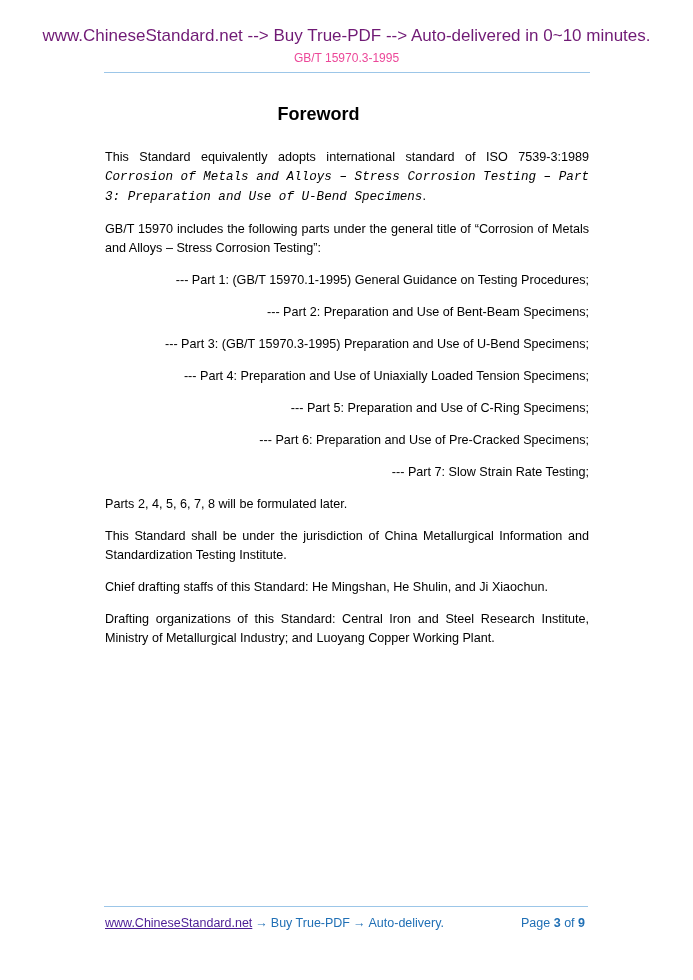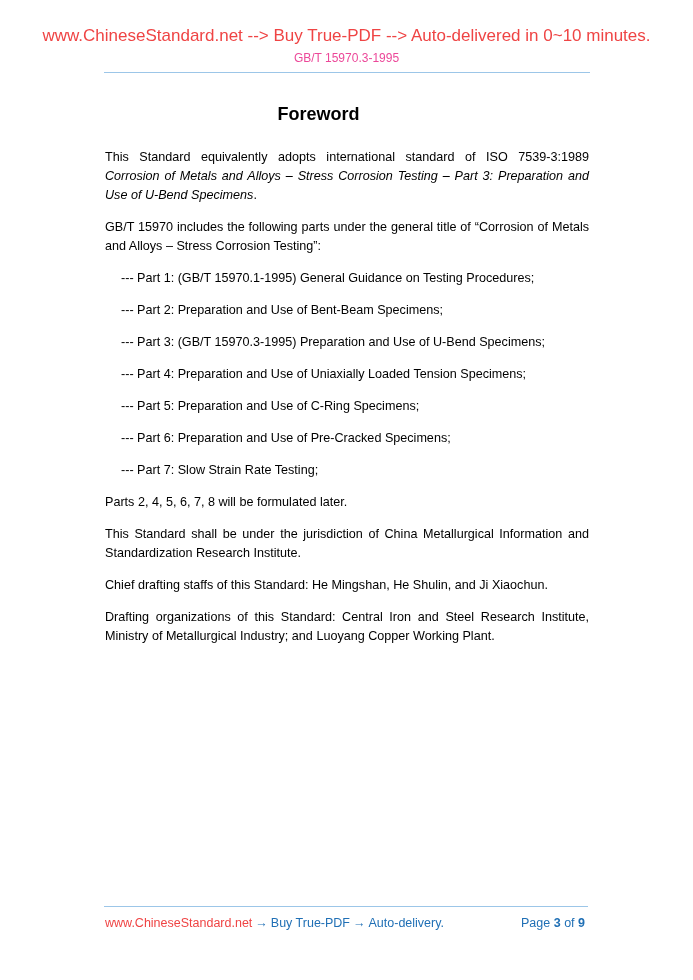--- a/index.html
+++ b/index.html
@@ -2,52 +2,52 @@
 <html><head>
   <meta charset="utf-8">
   <style>
     html, body { margin: 0; padding: 0; background: #ffffff; }
     body {
       width: 693px; height: 980px; position: relative; overflow: hidden;
       font-family: "Liberation Sans", sans-serif; color: #000;
     }
     .top-banner {
       position: absolute; top: 25px; left: 0; width: 693px; text-align: center;
-      font-size: 17px; color: #ef4444; line-height: 22px; white-space: nowrap;
+      font-size: 17px; color: #701a75; line-height: 22px; white-space: nowrap;
     }
     .doc-code {
       position: absolute; top: 50px; left: 0; width: 693px; text-align: center;
       font-size: 12px; color: #ec4899; line-height: 16px;
     }
     .header-rule {
       position: absolute; top: 72px; left: 104px; width: 486px; height: 0;
       border-top: 1px solid #9cc6e8;
     }
     .title {
       position: absolute; top: 102px; left: 0; width: 637px; text-align: center;
       font-size: 18px; font-weight: bold; line-height: 24px;
     }
     .content {
       position: absolute; top: 148px; left: 105px; width: 484px;
       font-size: 12.6px; line-height: 19px;
     }
     .content p { margin: 0 0 13px 0; text-align: justify; }
-    .content p.part { padding-left: 16px; margin-bottom: 13px; text-align: left; }
+    .content p.part { padding-left: 16px; margin-bottom: 13px; text-align: right; }
     .content p.p1 { text-align-last: left; }
-    .italic { font-style: italic; }
+    .italic { font-style: italic; font-family: Liberation Mono, monospace; }
     .footer-rule {
       position: absolute; top: 906px; left: 104px; width: 484px; height: 0;
       border-top: 1px solid #9cc6e8;
     }
     .footer {
       position: absolute; top: 914px; left: 105px; width: 480px;
       font-size: 12.5px; line-height: 18px; color: #1f6fb5;
       display: flex; justify-content: space-between;
     }
-    .footer a { color: #ef4444; }
+    .footer a { color: #4c1d95; text-decoration: underline; }
     .footer .arrow { margin: 0 3px; }
     .footer b { font-weight: bold; }
   </style>
 </head>
 <body>
 
 <div class="top-banner">www.ChineseStandard.net --&gt; Buy True-PDF --&gt; Auto-delivered in 0~10 minutes.</div>
 <div class="doc-code">GB/T 15970.3-1995</div>
 <div class="header-rule"></div>
 
@@ -60,21 +60,21 @@
 
   <p class="part">--- Part 1: (GB/T 15970.1-1995) General Guidance on Testing Procedures;</p>
   <p class="part">--- Part 2: Preparation and Use of Bent-Beam Specimens;</p>
   <p class="part">--- Part 3: (GB/T 15970.3-1995) Preparation and Use of U-Bend Specimens;</p>
   <p class="part">--- Part 4: Preparation and Use of Uniaxially Loaded Tension Specimens;</p>
   <p class="part">--- Part 5: Preparation and Use of C-Ring Specimens;</p>
   <p class="part">--- Part 6: Preparation and Use of Pre-Cracked Specimens;</p>
   <p class="part">--- Part 7: Slow Strain Rate Testing;</p>
 
   <p>Parts 2, 4, 5, 6, 7, 8 will be formulated later.</p>
-  <p>This Standard shall be under the jurisdiction of China Metallurgical Information and Standardization Research Institute.</p>
+  <p>This Standard shall be under the jurisdiction of China Metallurgical Information and Standardization Testing Institute.</p>
   <p>Chief drafting staffs of this Standard: He Mingshan, He Shulin, and Ji Xiaochun.</p>
   <p>Drafting organizations of this Standard: Central Iron and Steel Research Institute, Ministry of Metallurgical Industry; and Luoyang Copper Working Plant.</p>
 </div>
 
 <div class="footer-rule"></div>
 <div class="footer">
   <span>
     <a>www.ChineseStandard.net</a><span class="arrow">→</span><span>Buy True-PDF</span><span class="arrow">→</span><span>Auto-delivery.</span>
   </span>
   <span>

